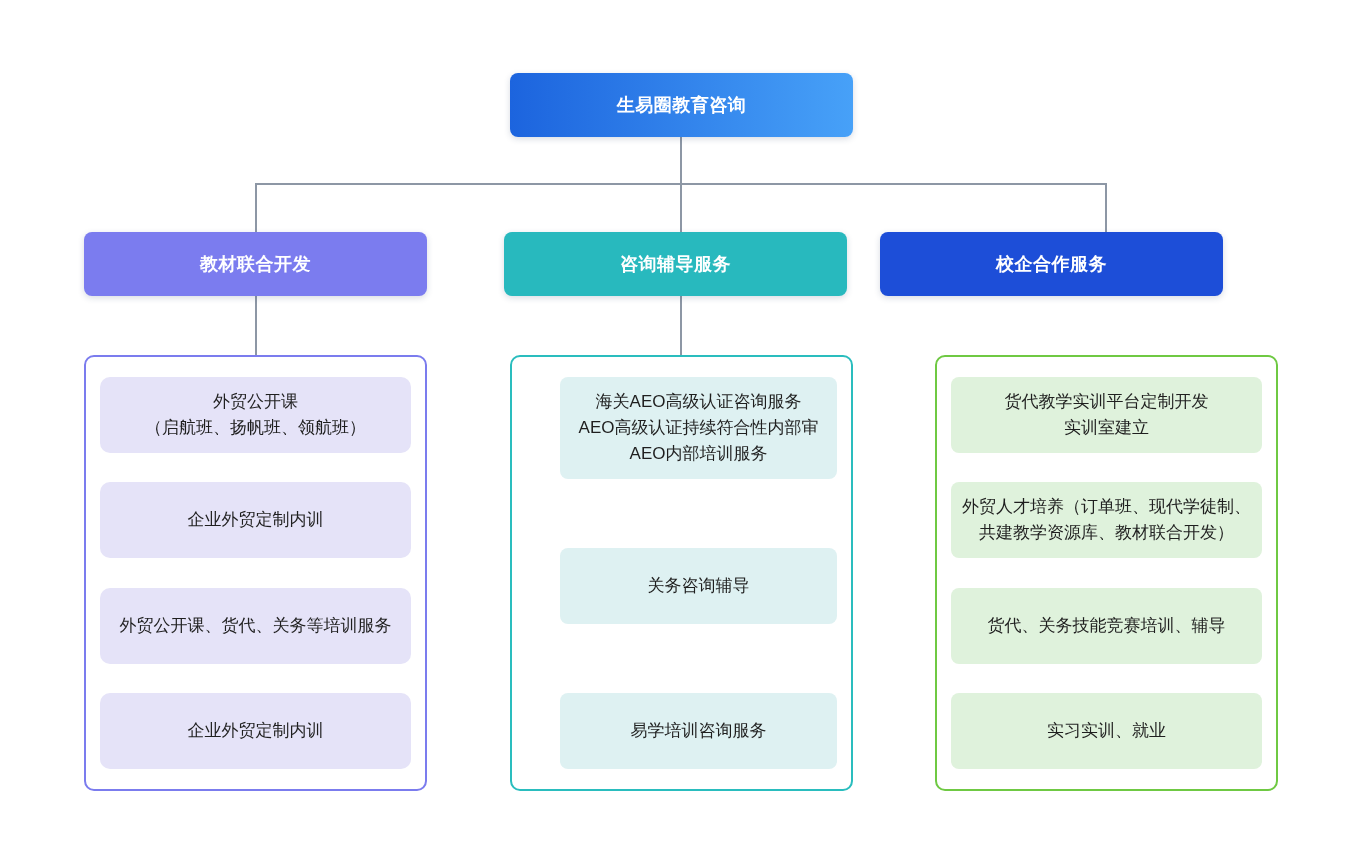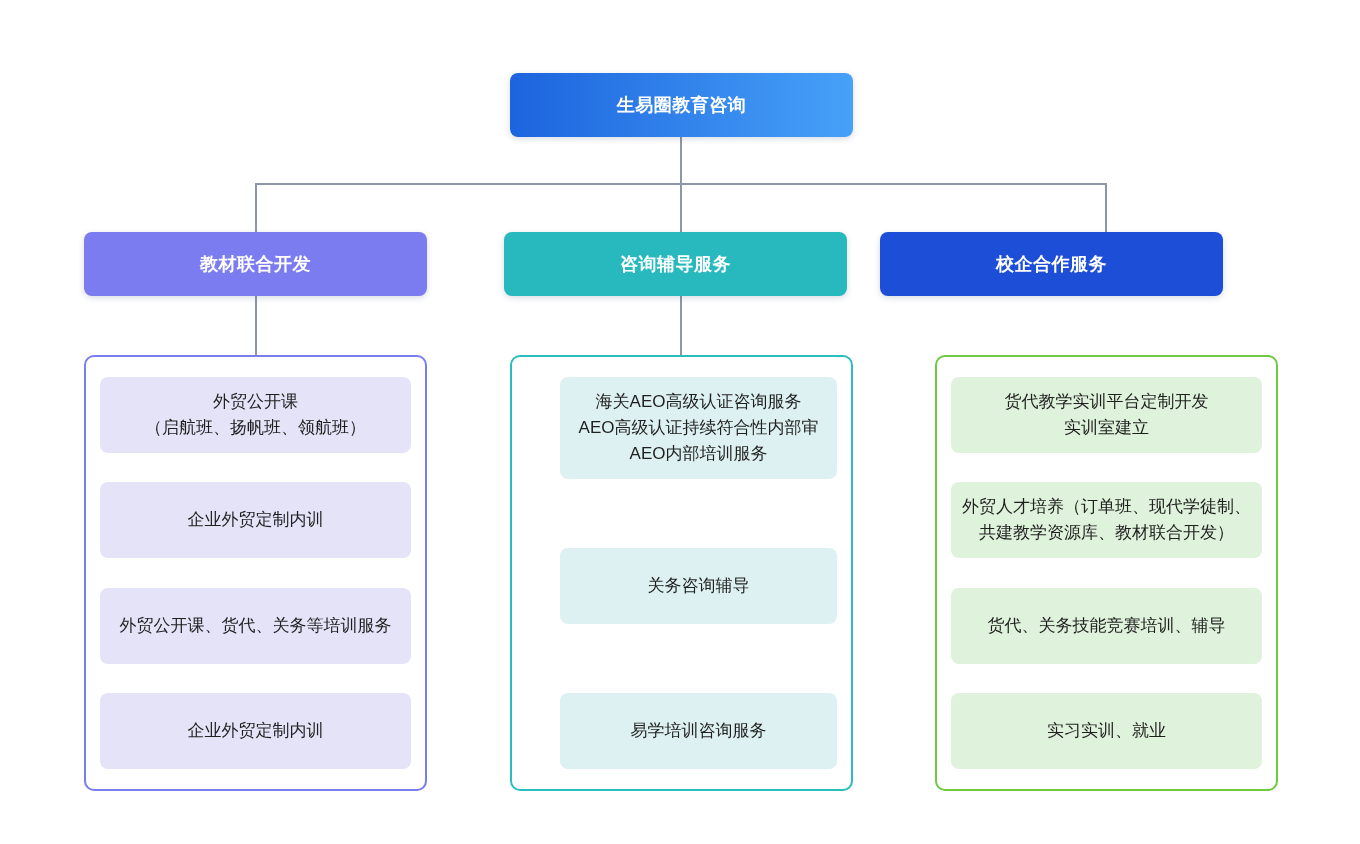--- a/index.html
+++ b/index.html
@@ -81,21 +81,21 @@
     padding: 12px 10px;
     display: flex;
     align-items: center;
     justify-content: center;
     text-align: center;
     font-size: 17px;
     line-height: 26px;
     color: #1f1f1f;
     white-space: pre-line;
   }
-  .panel-1 .item { background: #e5e3f8; }
+  .panel-1 .item { background: #e5e3f8; border-radius: 10px; }
   .panel-2 .item { background: #def1f2; }
   .panel-3 .item { background: #dff2dc; }
 </style>
 </head>
 <body>
 
 <div class="canvas">
 
   <div class="line v root-drop"></div>
   <div class="line h cross-bar"></div>

